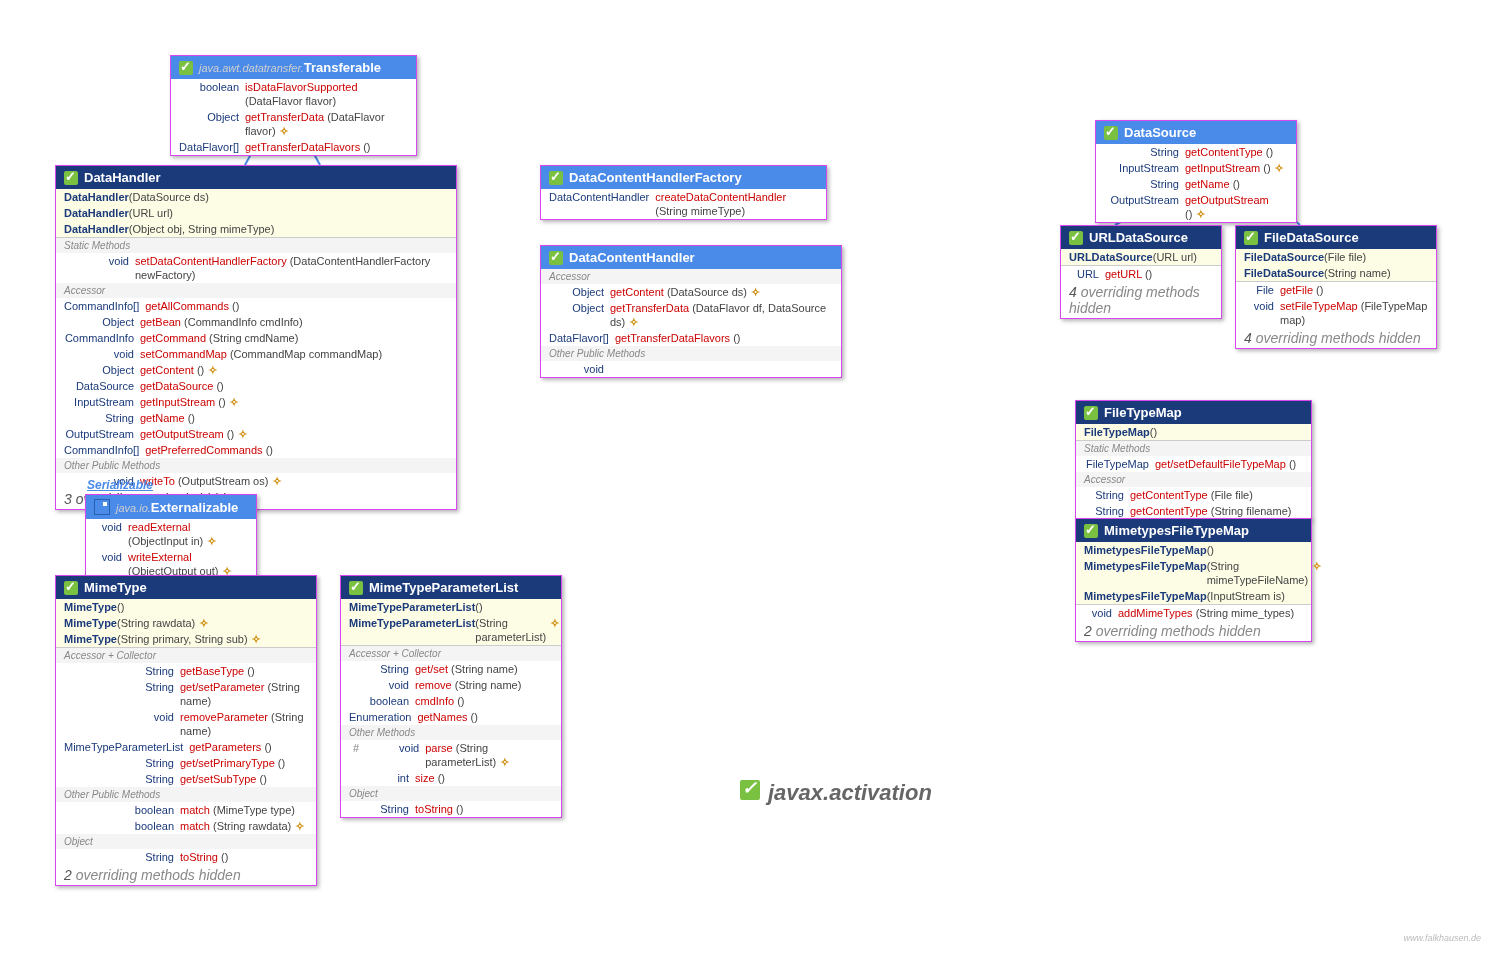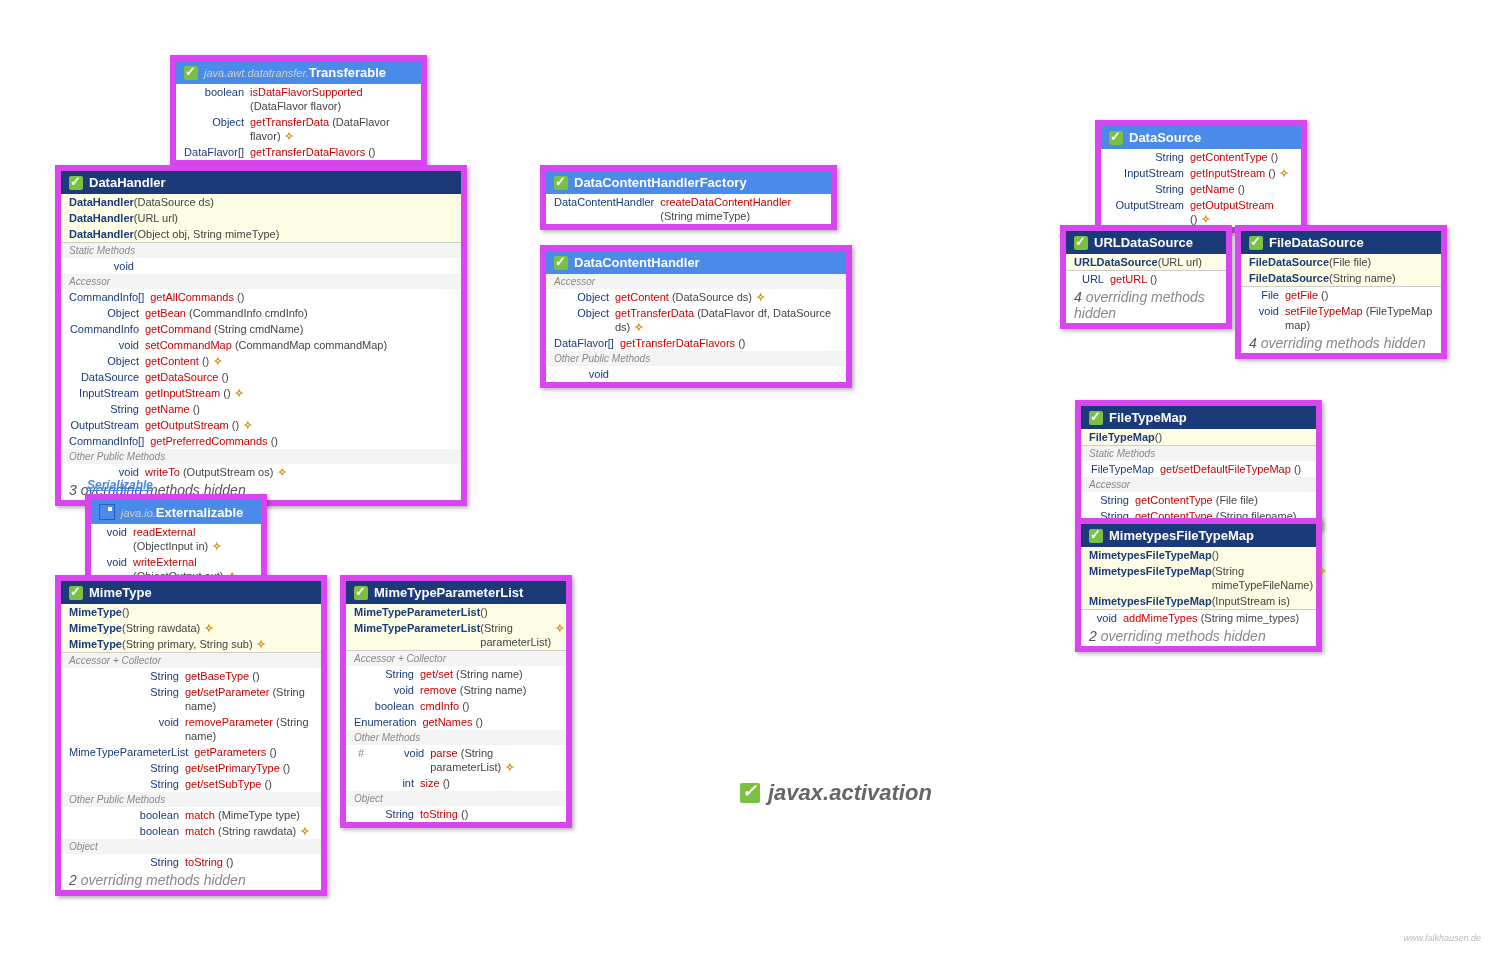--- a/index.html
+++ b/index.html
@@ -1,35 +1,35 @@
 <!DOCTYPE html>
 <html><head>
 <meta charset="utf-8">
 <style>
 body{margin:0;background:#fff;font-family:Arial,sans-serif;font-size:11px;width:1499px;height:961px;position:relative}
-.box{position:absolute;border:6px solid #d946ef;background:#fff;box-shadow:2px 2px 4px rgba(0,0,0,.3)}
+.box{position:absolute;border:1px solid #d946ef;background:#fff;box-shadow:2px 2px 4px rgba(0,0,0,.3)}
 .hdr{padding:4px 8px;font-weight:bold;color:#fff;font-size:13px;display:flex;align-items:center;gap:6px}
 .hdr.dark{background:#1a3a7a}
 .hdr.light{background:#4a8ae8}
 .hdr .pkg{font-style:italic;font-weight:normal;font-size:11px;color:#d0d0d0}
 .chk{display:inline-block;width:14px;height:14px;background:#7ac142;border-radius:2px;position:relative}
 .chk::after{content:"✓";position:absolute;top:-2px;left:1px;color:#fff;font-size:13px;font-weight:bold}
 .sec{border-top:1px solid #ccc}
 .lbl{font-style:italic;color:#888;padding:2px 8px;background:#f4f4f4;font-size:10px}
 .row{display:flex;padding:1px 8px;line-height:14px}
 .row.y{background:#fdfce5}
 .t{text-align:right;padding-right:6px;color:#1a3a7a;min-width:80px;flex-shrink:0}
 .m{color:#c00}
 .m.i{}
 .n{color:#1a3a7a;font-weight:bold}
 .p{color:#444}
 .ex{color:#c80;font-weight:bold;margin-left:4px}
 .note{font-style:italic;color:#888;padding:2px 8px;font-size:14px}
 .serlink{position:absolute;color:#4a8ae8;font-style:italic;font-weight:bold;text-decoration:underline;font-size:12px}
-.pkgttl{position:absolute;font-size:22px;font-weight:bold;font-style:italic;color:#666;display:flex;align-items:center;gap:8px}
+.pkgttl{position:absolute;font-size:22px;font-weight:bold;font-style:italic;color:#666;display:flex;align-items:flex-start;gap:8px}
 .pkgttl .chk{width:20px;height:20px}
 .pkgttl .chk::after{font-size:18px;top:-3px;left:2px}
 .attr{position:absolute;font-size:9px;color:#bbb;font-style:italic}
 svg{position:absolute;top:0;left:0;pointer-events:none}
 .disk{display:inline-block;width:14px;height:14px;background:#4a8ae8;border:1px solid #2860b0;position:relative}
 .disk::after{content:"";position:absolute;top:2px;right:2px;width:4px;height:4px;background:#fff}
 </style>
 </head>
 <body>
 
@@ -80,20 +80,21 @@
       <div class="row y">
         <span class="n">DataHandler</span> 
         <span class="p">(Object obj, String mimeType)</span>
       </div>
     </div>
 <div class="sec">
       <div class="lbl">Static Methods</div>
       <div>
         <div class="row">
           <span class="t" style="min-width:65px">void</span>
+          <span><span class="m">setDataContentHandlerFactory</span> <span class="p">(DataContentHandlerFactory newFactory)</span></span>
         </div>
       </div>
     </div>
 <div class="lbl">Accessor</div>
     <div>
       <div class="row">
         <span class="t" style="min-width:70px">CommandInfo[]</span>
         <span><span class="m">getAllCommands</span> <span class="p">()</span></span>
       </div>
       <div class="row">

